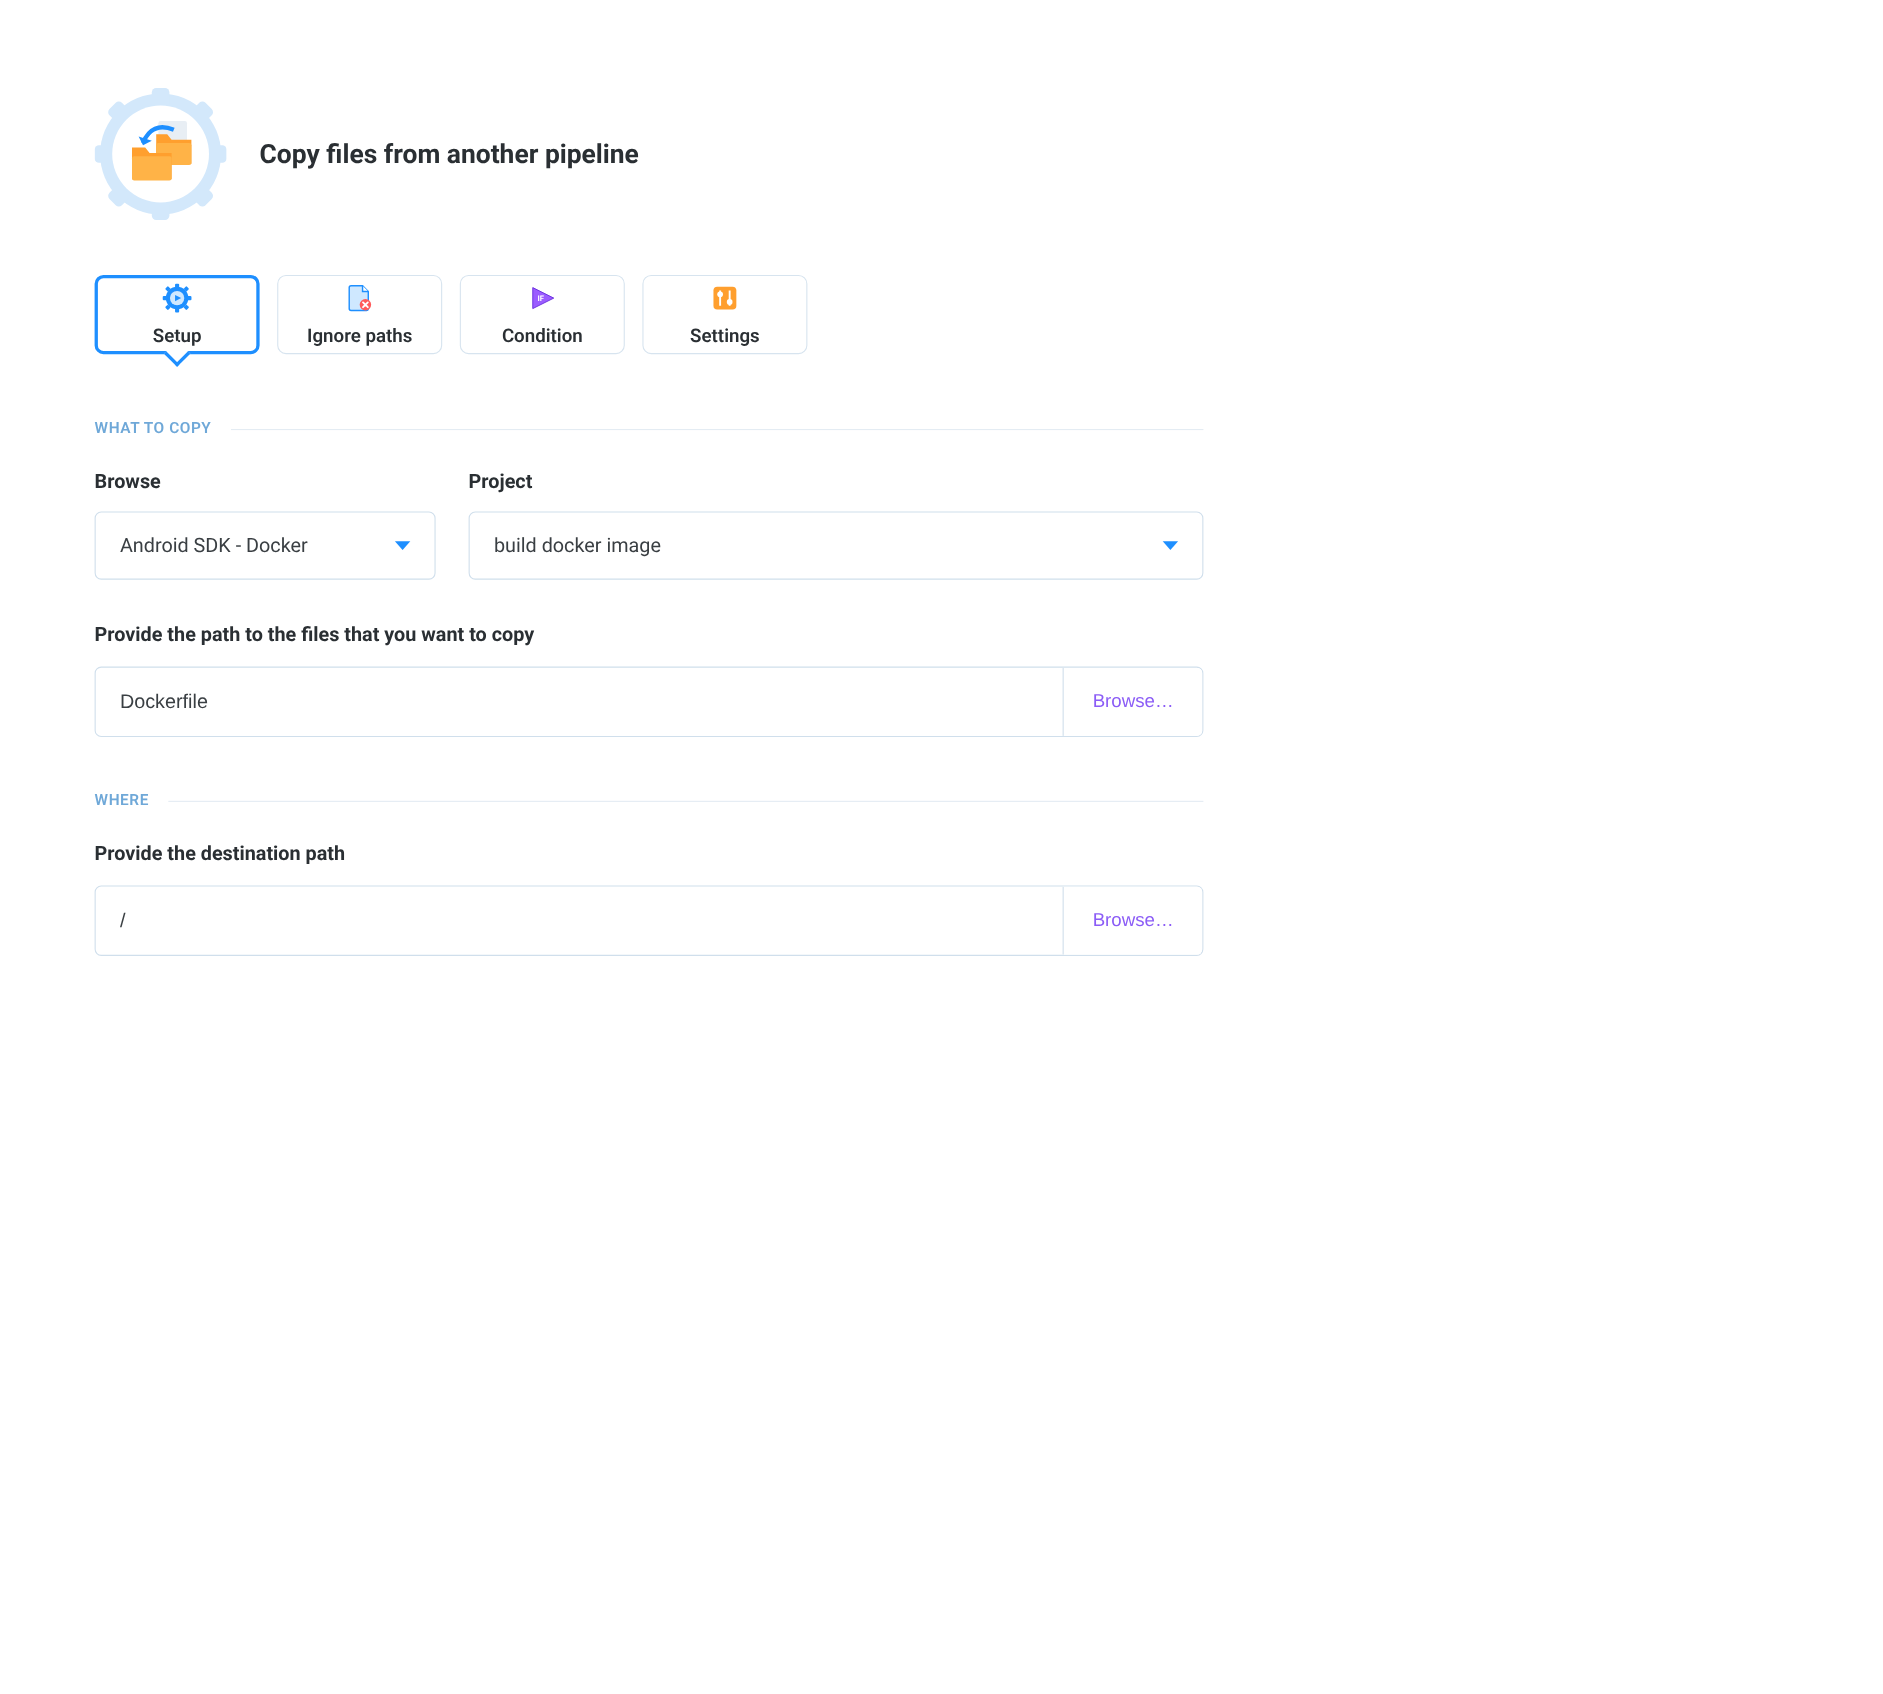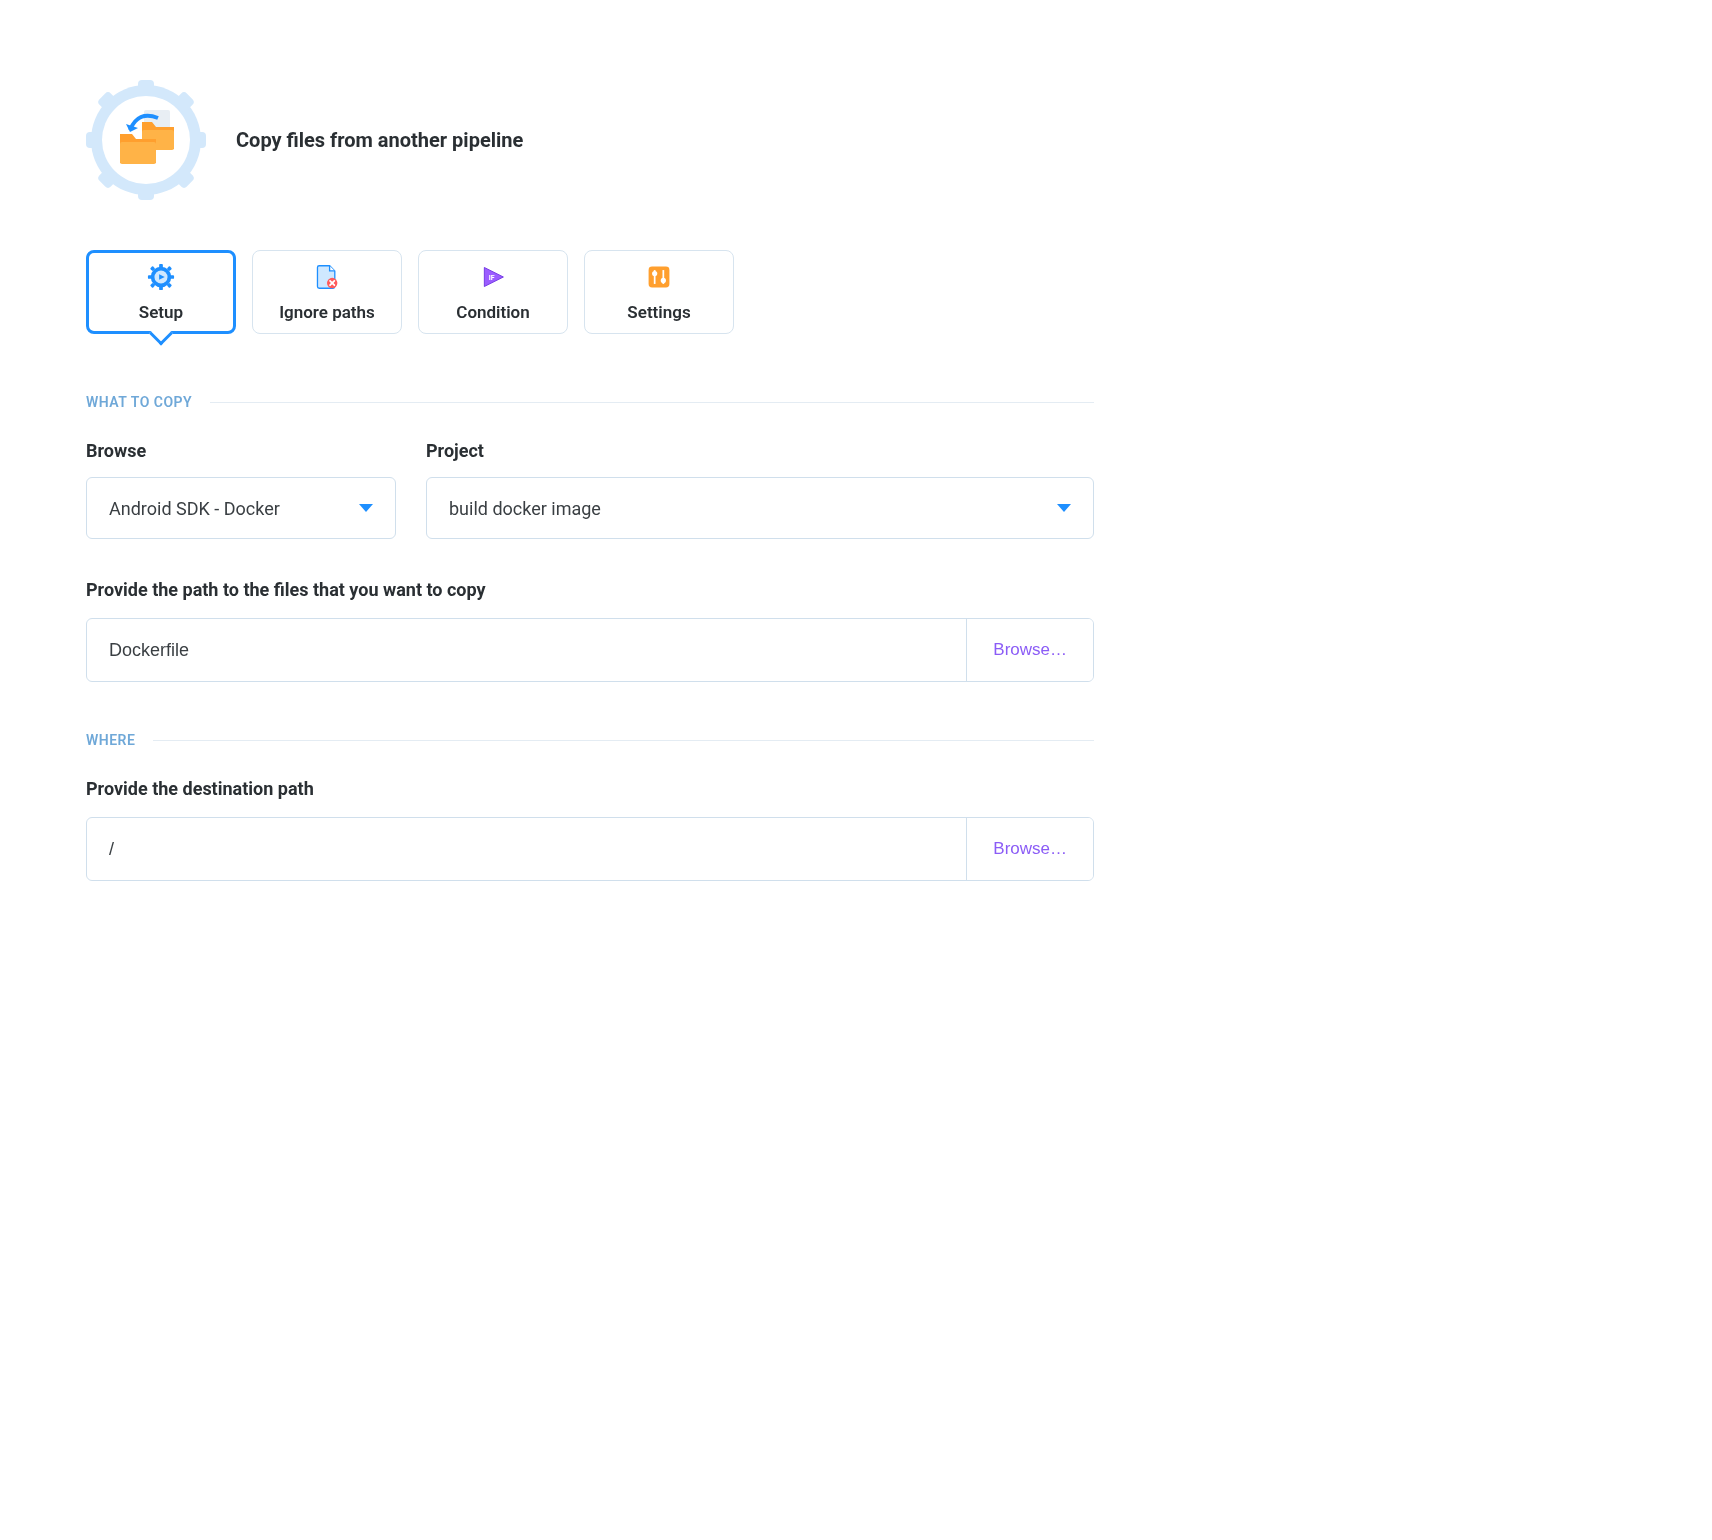--- a/index.html
+++ b/index.html
@@ -16,35 +16,35 @@
     gap: 30px;
     margin-bottom: 50px;
   }
   .gear-badge {
     width: 120px;
     height: 120px;
     position: relative;
     flex-shrink: 0;
   }
   .page-title {
-    font-size: 20px;
+    font-size: 24px;
     font-weight: 700;
     color: #2a2f33;
   }
   .tabs-row {
     display: flex;
     gap: 16px;
     margin-bottom: 60px;
   }
   .tab {
     border: 1px solid #d7e4ef;
     border-radius: 8px;
     background: #fff;
     width: 150px;
-    height: 84px;
+    height: 72px;
     display: flex;
     flex-direction: column;
     align-items: center;
     justify-content: center;
     gap: 10px;
     cursor: pointer;
     font-size: 17px;
     font-weight: 600;
     color: #2a2f33;
     position: relative;

